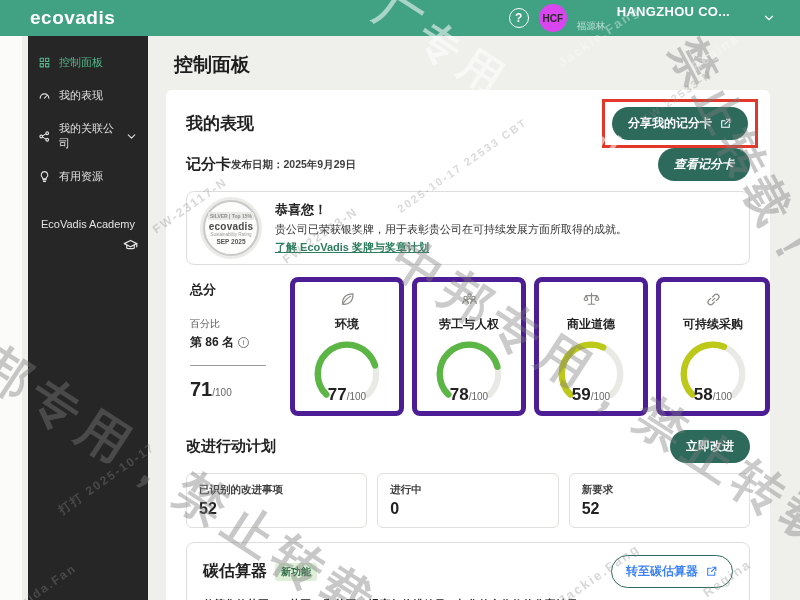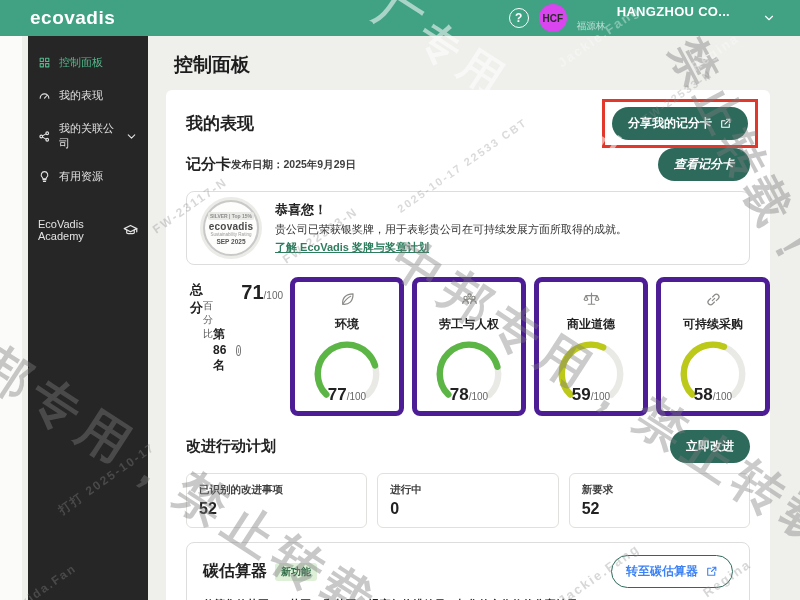--- a/index.html
+++ b/index.html
@@ -20,21 +20,21 @@
   .acct .user { font-size:9.5px; opacity:.65; }
   .hdr-chev { margin-left:22px; display:flex; }
   
   .app-body { display:flex; height:564px; background:#efefec; position:relative; z-index:1;gap:6px; }
   .gutter { width:22px; background:#fbfbfa; flex-shrink:0; }
   .sidebar { width:120px; background:#262626; padding-top:10px; color:#e3e3e3; flex-shrink:0; }
   .side-item { display:flex; align-items:center; gap:8px; padding:9px 10px; font-size:11px; cursor:pointer; }
   .side-item svg { width:13px; height:13px; flex-shrink:0; }
   .side-item.active { color:#52b98b; }
   .side-item .chev-r { margin-left:auto; }
-  .side-item.academy { margin-top:16px; }
+  .side-item.academy { margin-top:16px;flex-direction:column; }
   .side-item.academy svg.cap { width:15px; height:15px; margin-left:auto; }
   
   .content { flex:1; padding:12px 30px 0 12px; overflow:hidden; }
   .page-title { font-size:19px; font-weight:bold; color:#1d1d1d; margin:4px 0 12px 8px; }
   .panel { background:#fff; border-radius:6px; padding:12px 20px 20px; height:560px; }
   .perf-row { display:flex; align-items:center; justify-content:space-between; min-height:42px; }
   .perf-title { font-size:17px; font-weight:bold; }
   .red-annotation { border:3px solid #e2382b; padding:5px 7px; margin:-6px -8px -6px 0; }
   .btn { background:#2e6a5c; color:#fff; border:none; border-radius:17px; padding:8px 16px; font-size:12px; font-weight:bold; display:inline-flex; align-items:center; gap:7px; cursor:pointer; font-family:inherit; white-space:nowrap; }
   .btn svg { width:13px; height:13px; }
@@ -46,21 +46,21 @@
   .medal-box { border:1px solid #ddd; border-radius:8px; padding:8px 16px; display:flex; align-items:center; gap:16px; margin-top:10px; }
   .medal { width:56px; height:56px; border-radius:50%; border:2px solid #c9c9c9; box-shadow:0 0 0 3px #ebebe7; background:#fdfdfc; display:flex; flex-direction:column; align-items:center; justify-content:center; text-align:center; flex-shrink:0; }
   .medal .tier { font-size:5px; font-weight:bold; color:#8d8d8d; background:#e9e9e6; padding:1px 2px; border-radius:2px; }
   .medal .mlogo { font-size:10px; font-weight:bold; color:#4a4a4a; margin-top:1px; letter-spacing:.2px; }
   .medal .msub { font-size:4.5px; color:#9a9a9a; }
   .medal .mdate { font-size:6.5px; font-weight:bold; color:#555; margin-top:1px; }
   .congrats { font-size:13px; font-weight:bold; }
   .medal-msg { font-size:11px; color:#333; margin-top:3px; }
   .medal-link { font-size:11px; color:#2e7d5f; font-weight:bold; text-decoration:underline; margin-top:3px; display:inline-block; cursor:pointer; }
   .scores { display:flex; gap:8px; margin-top:12px; }
-  .total-col { width:96px; flex-shrink:0; padding:4px 4px 0; display:flex; }
+  .total-col { width:96px; flex-shrink:0; padding:4px 4px 0; display:flex; flex-direction:column; }
   .total-label { font-size:13px; font-weight:bold; }
   .pct-label { font-size:10px; color:#555; margin-top:18px; }
   .rank { font-size:12px; font-weight:bold; margin-top:3px; display:flex; align-items:center; gap:4px; }
   .info-i { width:11px; height:11px; border:1px solid #777; border-radius:50%; font-size:8px; color:#777; display:inline-flex; align-items:center; justify-content:center; font-weight:normal; cursor:pointer; }
   .total-divider { border:none; border-top:1px solid #9a9a9a; width:76px; margin:14px 0 12px; }
   .total-score { font-size:20px; font-weight:bold; }
   .denom { font-size:10px; color:#666; font-weight:normal; }
   .cat-card { flex:1; border:5px solid #4c1d95; border-radius:8px; padding:8px 6px 6px; text-align:center; }
   .cat-icon svg { width:19px; height:19px; }
   .cat-label { font-size:12px; font-weight:bold; margin-top:3px; }

